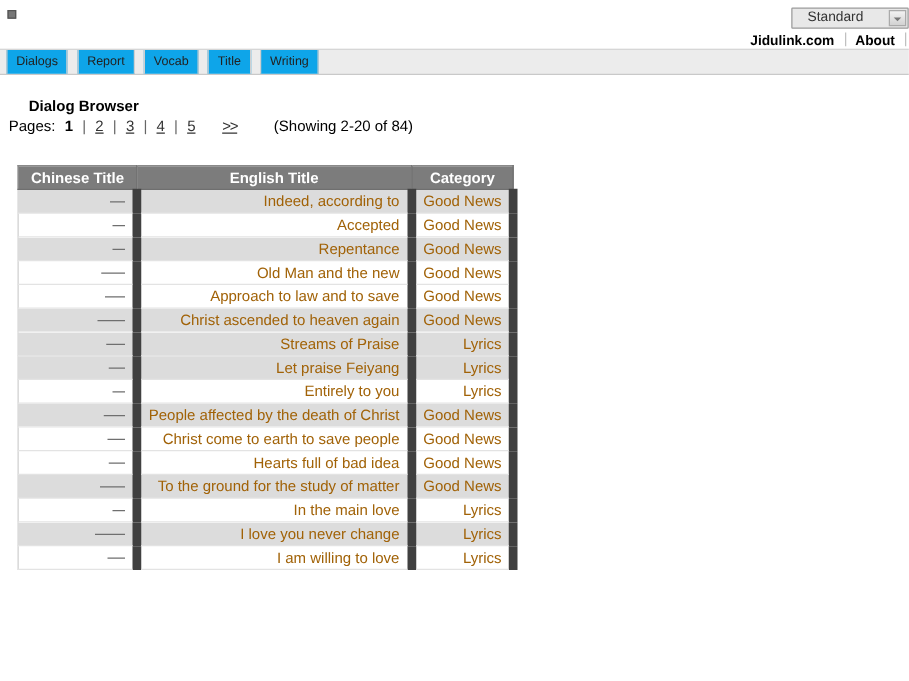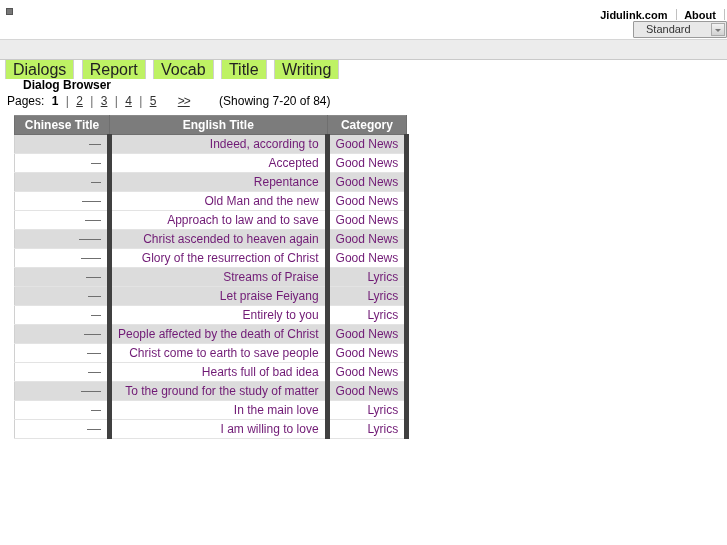--- a/index.html
+++ b/index.html
@@ -125,29 +125,28 @@
     border-top: 1px solid #d6d6d6;
     border-bottom: 1px solid #c9c9c9;
     box-sizing: border-box;
   }
   .tab {
     display: inline-block;
     height: 19px;
     line-height: 19px;
     margin-left: 4px;
     padding: 0 7px;
-    font-size: 16px;
+    font-size: 10px;
     color: #222;
-    background: #bef264;
+    background: #0ea5e9;
     border-left: 1px solid #cfcfcf;
     border-right: 1px solid #cfcfcf;
     box-sizing: border-box;
     cursor: pointer;
     vertical-align: top;
-    margin-top: 20px;
   }
   .tab:first-child { margin-left: 5px; }
 
   
   #page-heading {
     position: absolute;
     left: 23px;
     top: 78px;
     font-size: 12px;
     font-weight: bold;
@@ -184,21 +183,21 @@
   }
   #pager .pg-showing {
     margin-left: 26px;
     color: #000;
   }
 
   
   #dialog-table {
     position: absolute;
     left: 14px;
-    top: 115px;
+    top: 132px;
     border-collapse: collapse;
     font-size: 12px;
     table-layout: fixed;
   }
   #dialog-table th {
     background: #7c7c7c;
     color: #ffffff;
     font-weight: bold;
     font-size: 12px;
     height: 18px;
@@ -207,23 +206,23 @@
     text-align: center;
     border: 1px solid #6f6f6f;
     border-top: 1px solid #8a8a8a;
     box-sizing: border-box;
   }
   #dialog-table td {
     height: 18px;
     line-height: 18px;
     padding: 0 6px;
     border-left: 1px solid #d0d0d0;
-    border-right: 5px solid #404040;
+    border-right: 7px solid #404040;
     border-bottom: 1px solid #e3e3e3;
-    color: #701a75;
+    color: #a16207;
     text-align: right;
     white-space: nowrap;
     overflow: hidden;
     box-sizing: border-box;
   }
   #dialog-table tr.odd td { background: #dcdcdc; }
   #dialog-table tr.even td { background: #ffffff; text-align: right; }
 
   th.col-cn, td.col-cn { width: 95px; }
   th.col-en, td.col-en { width: 200px; }
@@ -238,31 +237,31 @@
   }
 </style>
 </head>
 <body>
 
 <div id="top-bar">
 
   <div id="broken-img-mark"></div>
 
   <div id="top-right">
+
+    <div id="style-select">
+      <span class="sel-label">Standard</span>
+      <span class="sel-arrow"></span>
+    </div>
 
     <div id="links-row">
       <span class="lnk">Jidulink.com</span>
       <span class="lnk-sep"></span>
       <span class="lnk">About</span>
       <span class="lnk-end"></span>
-    </div>
-
-    <div id="style-select">
-      <span class="sel-label">Standard</span>
-      <span class="sel-arrow"></span>
     </div>
 
   </div>
 </div>
 
 <div id="tab-bar">
   <div class="tab">Dialogs</div>
   <div class="tab">Report</div>
   <div class="tab">Vocab</div>
   <div class="tab">Title</div>
@@ -276,21 +275,21 @@
   <span class="pg-cur">1</span>
   <span class="pg-bar">|</span>
   <span class="pg-link">2</span>
   <span class="pg-bar">|</span>
   <span class="pg-link">3</span>
   <span class="pg-bar">|</span>
   <span class="pg-link">4</span>
   <span class="pg-bar">|</span>
   <span class="pg-link">5</span>
   <span class="pg-next">&gt;&gt;</span>
-  <span class="pg-showing">(Showing 7-20 of 84)</span>
+  <span class="pg-showing">(Showing 2-20 of 84)</span>
 </div>
 
 <table id="dialog-table">
   <thead>
     <tr>
       <th class="col-cn">Chinese Title</th>
       <th class="col-en">English Title</th>
       <th class="col-cat">Category</th>
     </tr>
   </thead>
@@ -318,25 +317,20 @@
       <tr class="even">
         <td class="col-cn"><span class="tofu" style="width: 16px;"></span></td>
         <td class="col-en">Approach to law and to save</td>
         <td class="col-cat">Good News</td>
       </tr>
       <tr class="odd">
         <td class="col-cn"><span class="tofu" style="width: 22px;"></span></td>
         <td class="col-en">Christ ascended to heaven again</td>
         <td class="col-cat">Good News</td>
       </tr>
-      <tr class="even">
-        <td class="col-cn"><span class="tofu" style="width: 20px;"></span></td>
-        <td class="col-en">Glory of the resurrection of Christ</td>
-        <td class="col-cat">Good News</td>
-      </tr>
       <tr class="odd">
         <td class="col-cn"><span class="tofu" style="width: 15px;"></span></td>
         <td class="col-en">Streams of Praise</td>
         <td class="col-cat">Lyrics</td>
       </tr>
       <tr class="odd">
         <td class="col-cn"><span class="tofu" style="width: 13px;"></span></td>
         <td class="col-en">Let praise Feiyang</td>
         <td class="col-cat">Lyrics</td>
       </tr>
@@ -363,19 +357,24 @@
       <tr class="odd">
         <td class="col-cn"><span class="tofu" style="width: 20px;"></span></td>
         <td class="col-en">To the ground for the study of matter</td>
         <td class="col-cat">Good News</td>
       </tr>
       <tr class="even">
         <td class="col-cn"><span class="tofu" style="width: 10px;"></span></td>
         <td class="col-en">In the main love</td>
         <td class="col-cat">Lyrics</td>
       </tr>
+      <tr class="odd">
+        <td class="col-cn"><span class="tofu" style="width: 24px;"></span></td>
+        <td class="col-en">I love you never change</td>
+        <td class="col-cat">Lyrics</td>
+      </tr>
       <tr class="even">
         <td class="col-cn"><span class="tofu" style="width: 14px;"></span></td>
         <td class="col-en">I am willing to love</td>
         <td class="col-cat">Lyrics</td>
       </tr>
     </tbody>
 </table>
 
 </body></html>

